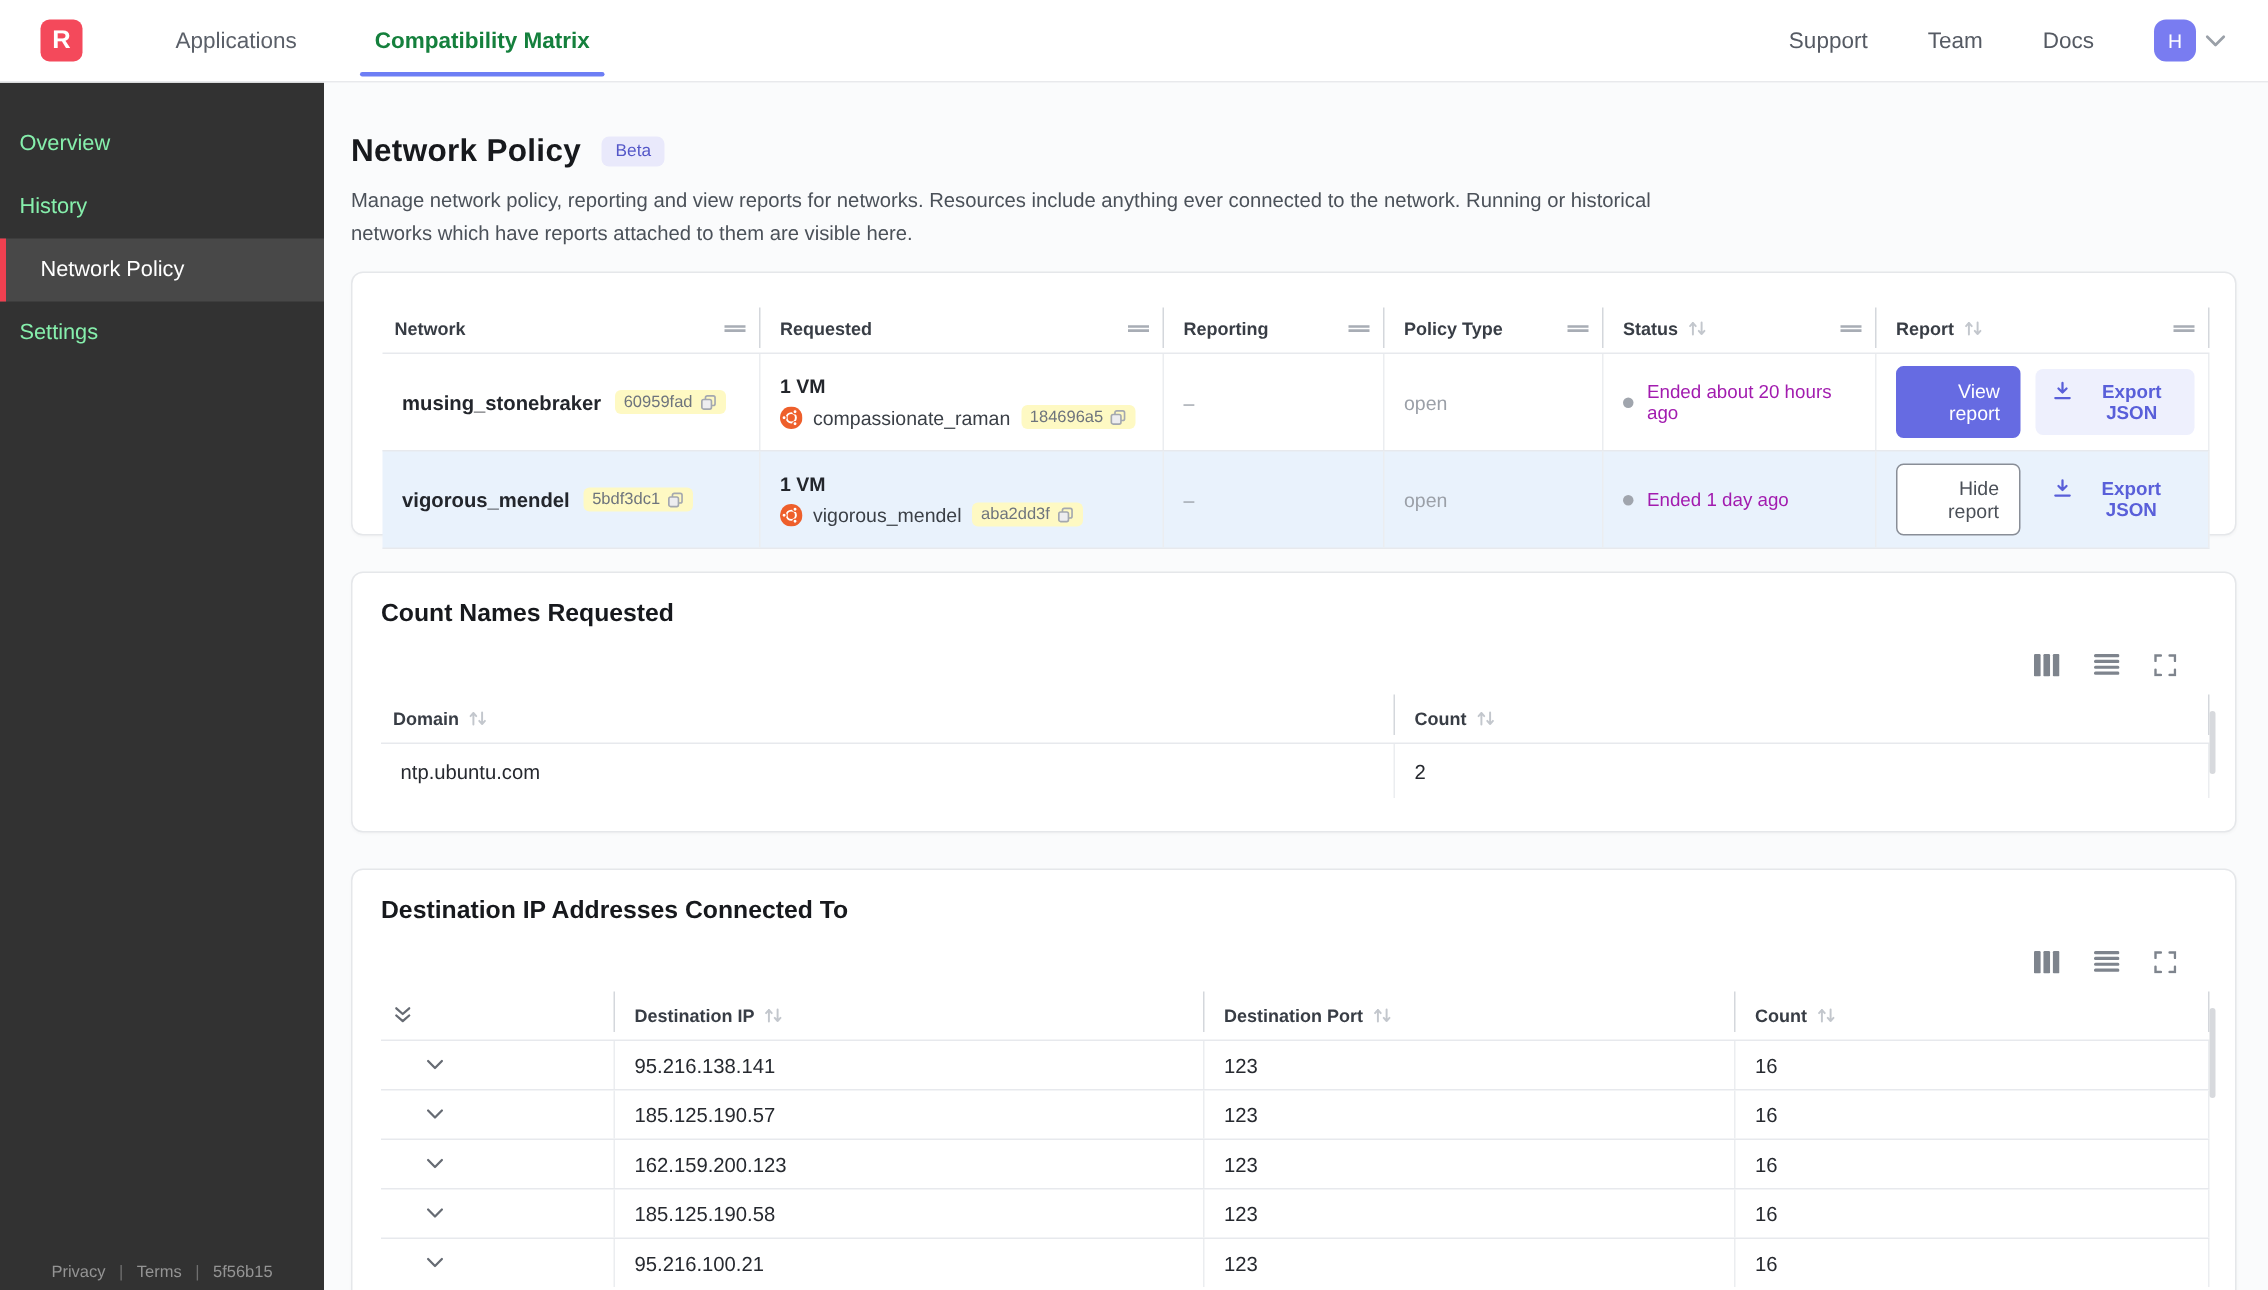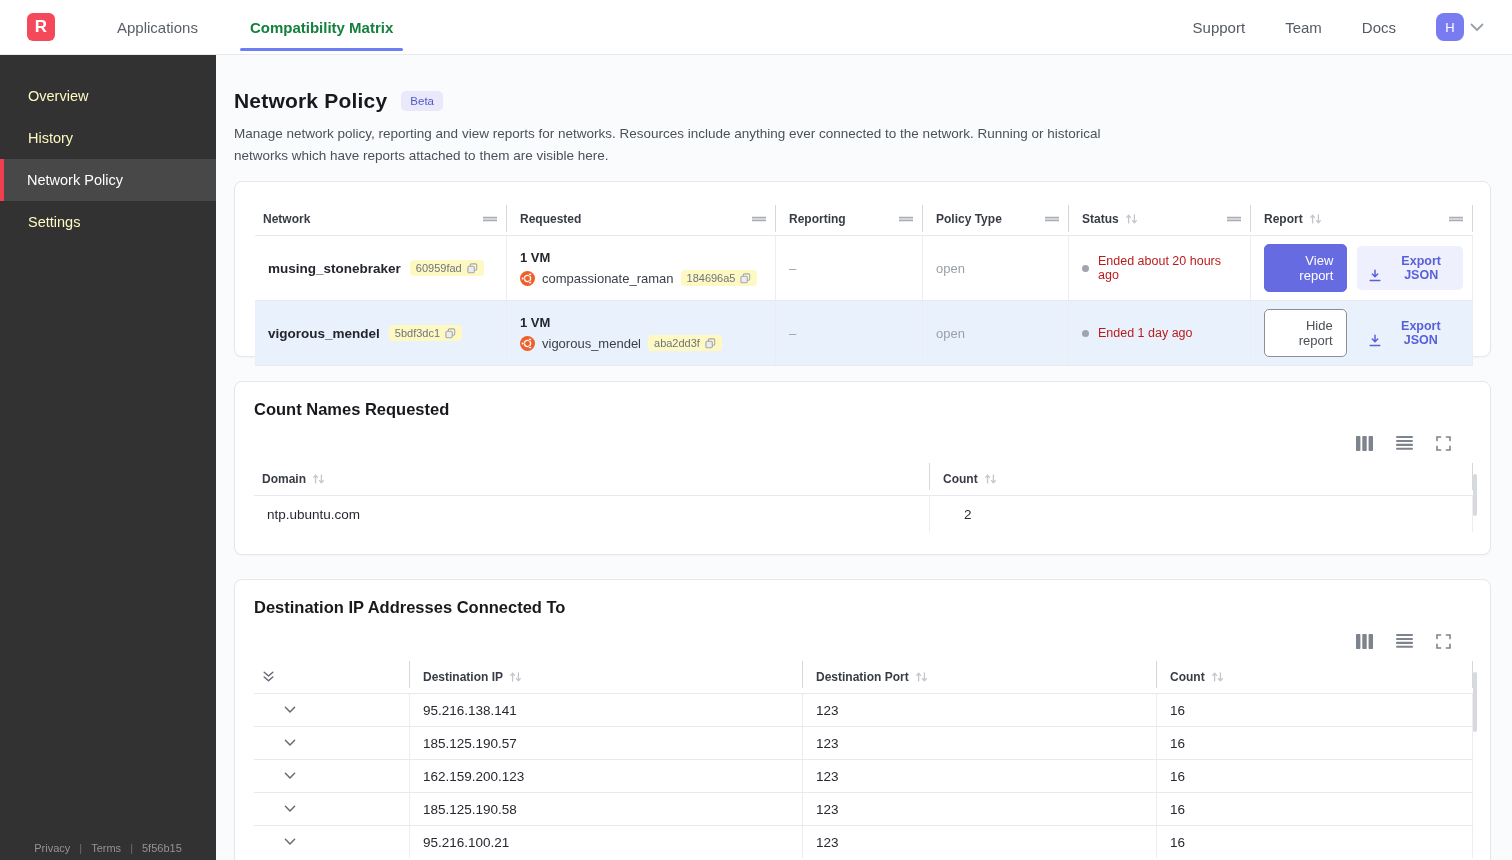--- a/index.html
+++ b/index.html
@@ -12,21 +12,21 @@
   .topnav-tab { position:relative; display:flex; align-items:center; padding:0 26px; font-size:15px; color:#5b6069; cursor:pointer;text-align:center; }
   .topnav-tab.active { color:#15803d; font-weight:700; }
   .topnav-tab.active::after { content:""; position:absolute; left:16px; right:16px; bottom:3px; height:3px; border-radius:2px; background:#6d7ef5; }
   .topnav-right { margin-left:auto; display:flex; align-items:center; gap:40px; padding-right:28px; }
   .topnav-link { font-size:15px; color:#555a63; cursor:pointer; }
   .user-menu { display:flex; align-items:center; gap:6px; cursor:pointer; }
   .avatar { width:28px; height:28px; border-radius:8px; background:#797cf1; color:#fff; font-size:13px; display:flex; align-items:center; justify-content:center; }
 
   
   .sidebar { position:absolute; top:55px; left:0; width:216px; height:805px; background:#323232; z-index:20; padding-top:20px; }
-  .side-item { height:42px; display:flex; align-items:center; padding-left:24px; font-size:14.5px; color:#fef9c3; cursor:pointer; border-left:4px solid transparent; }
+  .side-item { height:42px; display:flex; align-items:center; padding-left:9px; font-size:14.5px; color:#86efac; cursor:pointer; border-left:4px solid transparent; }
   .side-item.active { background:#484848; color:#fff; border-left:4px solid #ef4050; padding-left:23px; }
   .side-footer { position:absolute; bottom:6px; left:0; width:100%; display:flex; justify-content:center; align-items:center; gap:9px; color:#949494; font-size:11px; }
   .side-footer .sep { color:#6f6f6f; }
 
   
   .main { position:absolute; top:55px; left:216px; width:1296px; height:805px; overflow:hidden; padding:0 21px 0 18px; }
   .page-head { margin-top:34px; }
   .title-row { display:flex; align-items:center; gap:14px; }
   .page-title { font-size:21px; font-weight:700; color:#17191d; letter-spacing:.2px; }
   .beta-badge { background:#e9e9fb; color:#5457c8; font-size:11.5px; padding:4px 9px; border-radius:5px; }
@@ -59,34 +59,34 @@
   .nrow.row-highlight { background:#e9f2fc; }
   .cell { padding:8px 10px 8px 13px; display:flex; align-items:center; position:relative; font-size:13px; color:#33373e; }
   .cell::after { content:""; position:absolute; right:0; top:0; bottom:0; width:1px; background:#ebedf0; }
   .net-cell { gap:9px; }
   .net-name { font-size:13.5px; font-weight:700; color:#23262c; }
   .id-badge { display:inline-flex; align-items:center; gap:5px; background:#fef9c3; color:#6e747d; font-size:11px; padding:2px 6px; border-radius:4px; cursor:pointer; white-space:nowrap; }
   .res-cell { flex-direction:column; align-items:flex-start; justify-content:center; gap:5px; }
   .res-sum { font-size:13px; font-weight:700; color:#23262c; }
   .res-line { display:flex; align-items:center; gap:7px; font-size:13px; color:#3a3f46; }
   .muted { color:#9ba0a8; }
-  .status-cell { gap:9px; font-size:12.5px; color:#b91c1c; }
+  .status-cell { gap:9px; font-size:12.5px; color:#a21caf; }
   .dot { width:7px; height:7px; border-radius:50%; background:#a0a5ad; flex:0 0 auto; }
   .report-cell { gap:10px; }
   button { font-family:"Liberation Sans", sans-serif; cursor:pointer; }
   .report-btn { font-size:13px; font-weight:400; border-radius:5px; padding:8px 13px;text-align:right; }
   .btn-primary { background:#666be2; color:#fff; border:1px solid #666be2; }
   .btn-outline { background:#fff; color:#4b5058; border:1px solid #898e97; }
-  .export-btn { display:inline-flex; align-items:flex-end; gap:8px; font-size:12.5px; font-weight:600; color:#595fd9; border:none; border-radius:5px; padding:8px 11px; }
+  .export-btn { display:inline-flex; align-items:flex-start; gap:8px; font-size:12.5px; font-weight:600; color:#595fd9; border:none; border-radius:5px; padding:8px 11px; }
   .export-pill { background:#eef0fd; }
   .export-flat { background:transparent; }
 
   .srow { display:grid; align-items:center; border-top:1px solid #e7e9ed; }
   .srow:last-of-type { border-bottom:1px solid #e7e9ed; }
-  .dom-row { height:37px;gap:21px; }
+  .dom-row { height:37px; }
   .dest-row { height:33px; }
   .scell { height:100%; display:flex; align-items:center; padding-left:13px; position:relative; font-size:13.5px; color:#26292f; }
   .scell::after { content:""; position:absolute; right:0; top:0; bottom:0; width:1px; background:#ebedf0; }
   .chevron-cell { justify-content:flex-start; padding-left:30px; cursor:pointer; }
   .expander-th { padding-left:30px; }
   .vscroll { position:absolute; width:4px; border-radius:2px; background:#d7d9dd; }
 
   svg { display:block; }
 </style>
 </head>

